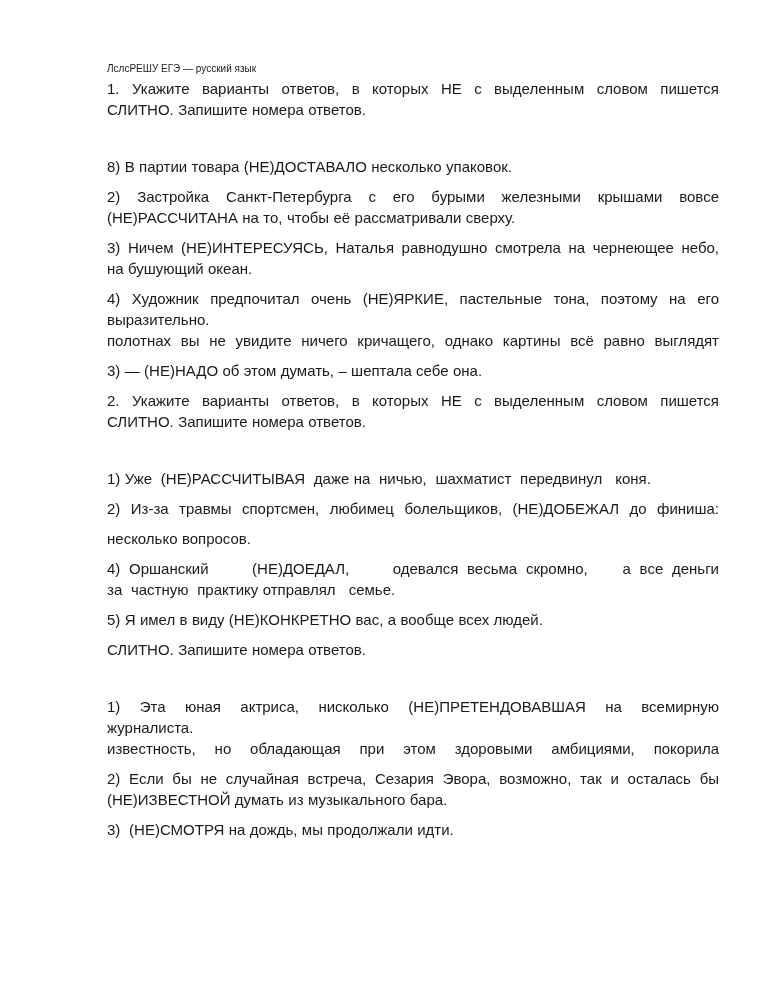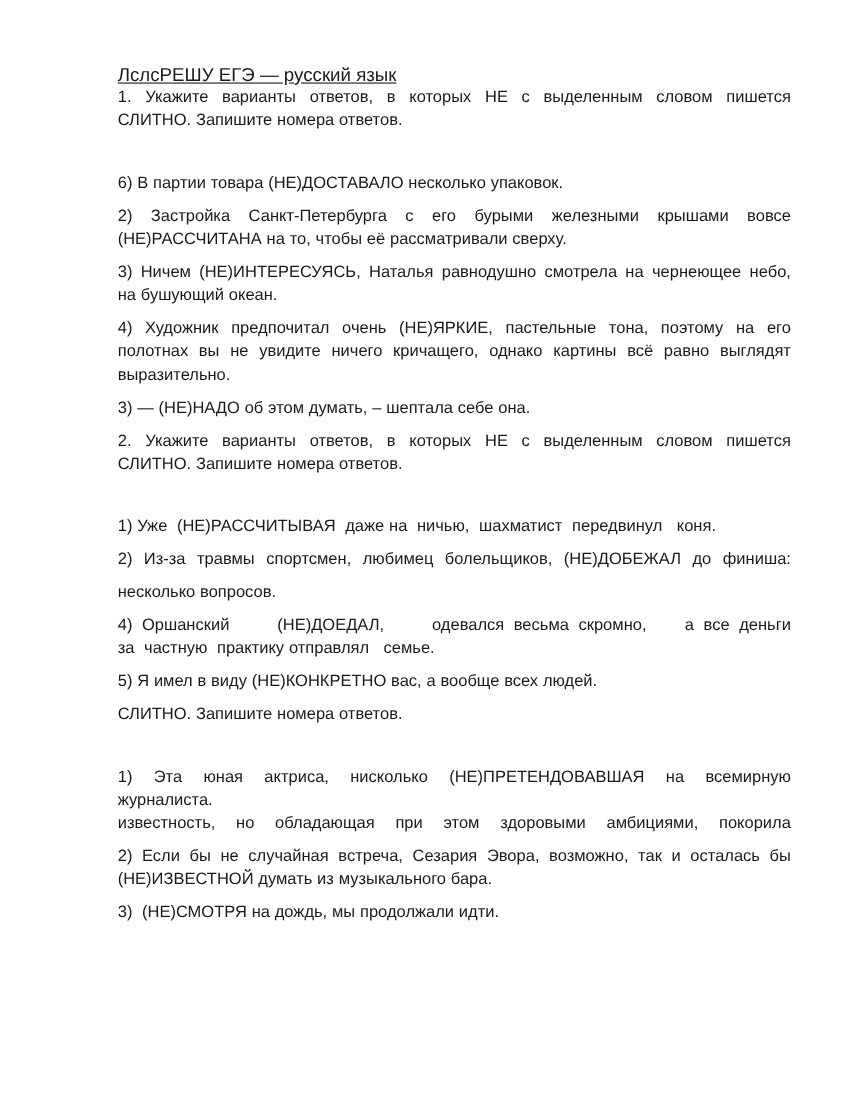--- a/index.html
+++ b/index.html
@@ -15,24 +15,23 @@
     color: #1a1a1a;
   }
   .page {
     box-sizing: border-box;
     width: 768px;
     height: 994px;
     padding: 60px 49px 0 107px;
     background: #ffffff;
   }
   .doc-header {
-    font-size: 17px;
+    font-size: 10px;
     line-height: 18px;
     white-space: pre-wrap;
-    text-decoration: underline;
   }
   .para {
     margin: 0 0 9px 0;
   }
   .para.prompt {
     margin-bottom: 36px;
   }
   .line {
     font-size: 15px;
     line-height: 21px;
@@ -51,34 +50,34 @@
 
 <div class="page">
   <div class="doc-header">ЛслсРЕШУ ЕГЭ — русский язык</div>
   <div id="questions">
       <div>
         <div class="para prompt">
           <div class="line jline">1. Укажите варианты ответов, в которых НЕ с выделенным словом пишется</div>
           <div class="line">СЛИТНО. Запишите номера ответов.</div>
         </div>
         <div class="para option">
-          <div class="line">6) В партии товара (НЕ)ДОСТАВАЛО несколько упаковок.</div>
+          <div class="line">8) В партии товара (НЕ)ДОСТАВАЛО несколько упаковок.</div>
         </div>
         <div class="para option">
           <div class="line jline">2) Застройка Санкт-Петербурга с его бурыми железными крышами вовсе</div>
           <div class="line">(НЕ)РАССЧИТАНА на то, чтобы её рассматривали сверху.</div>
         </div>
         <div class="para option">
           <div class="line jline">3) Ничем (НЕ)ИНТЕРЕСУЯСЬ, Наталья равнодушно смотрела на чернеющее небо,</div>
           <div class="line">на бушующий океан.</div>
         </div>
         <div class="para option">
           <div class="line jline">4) Художник предпочитал очень (НЕ)ЯРКИЕ, пастельные тона, поэтому на его</div>
+          <div class="line">выразительно.</div>
           <div class="line jline">полотнах вы не увидите ничего кричащего, однако картины всё равно выглядят</div>
-          <div class="line">выразительно.</div>
         </div>
         <div class="para option">
           <div class="line">3) — (НЕ)НАДО об этом думать, – шептала себе она.</div>
         </div>
       </div>
       <div>
         <div class="para prompt">
           <div class="line jline">2. Укажите варианты ответов, в которых НЕ с выделенным словом пишется</div>
           <div class="line">СЛИТНО. Запишите номера ответов.</div>
         </div>

